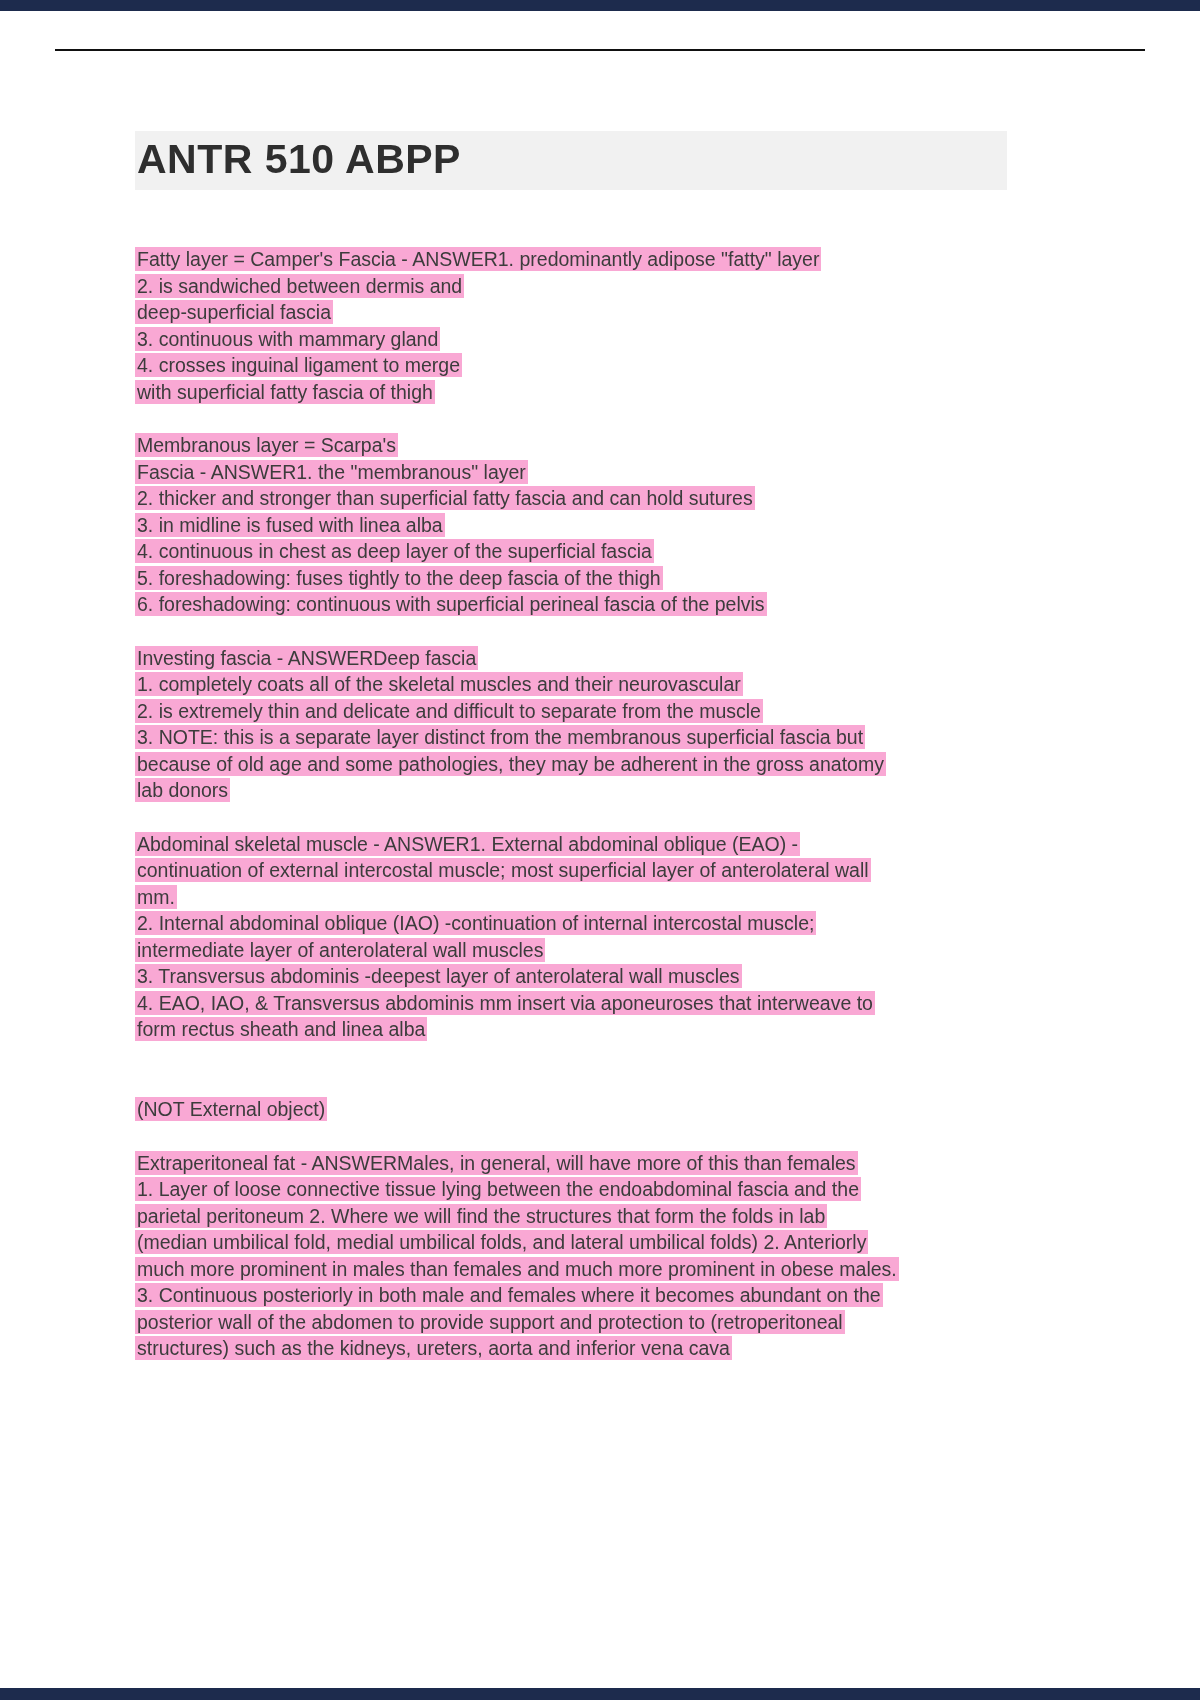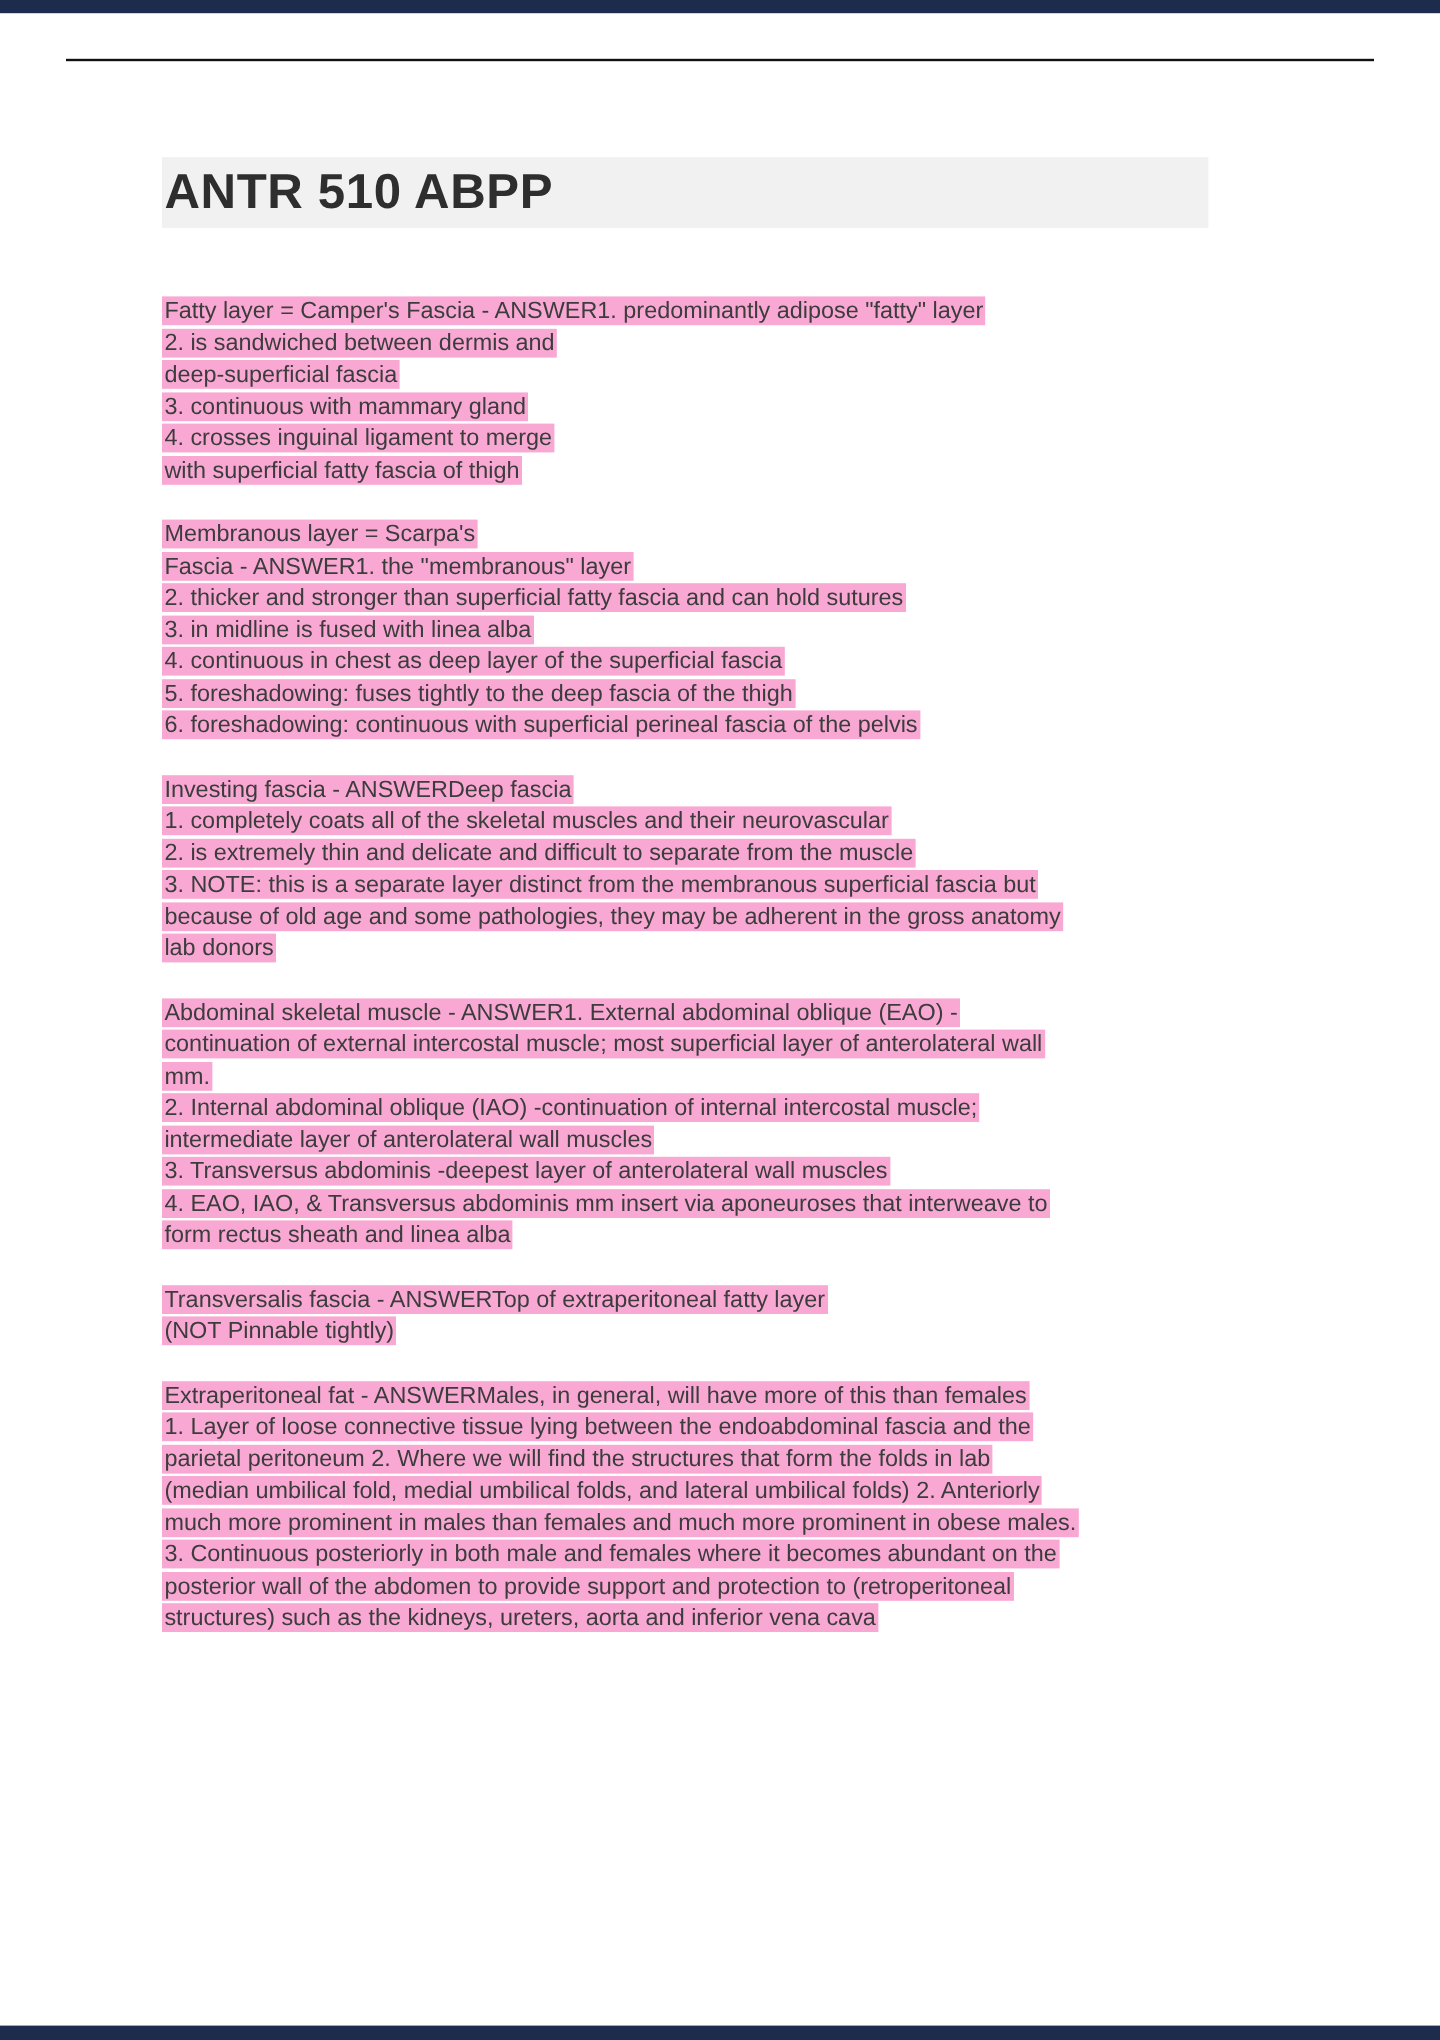--- a/index.html
+++ b/index.html
@@ -74,19 +74,19 @@
   <div class="top-bar"></div>
   <div class="top-rule"></div>
 
   <div class="content">
     <h1 class="doc-title">ANTR 510 ABPP</h1>
     <div id="paragraphs">
         <div class="para"><span class="hl">Fatty layer = Camper's Fascia - ANSWER1. predominantly adipose "fatty" layer</span><br><span class="hl">2. is sandwiched between dermis and</span><br><span class="hl">deep-superficial fascia</span><br><span class="hl">3. continuous with mammary gland</span><br><span class="hl">4. crosses inguinal ligament to merge</span><br><span class="hl">with superficial fatty fascia of thigh</span></div>
         <div class="para"><span class="hl">Membranous layer = Scarpa's</span><br><span class="hl">Fascia - ANSWER1. the "membranous" layer</span><br><span class="hl">2. thicker and stronger than superficial fatty fascia and can hold sutures</span><br><span class="hl">3. in midline is fused with linea alba</span><br><span class="hl">4. continuous in chest as deep layer of the superficial fascia</span><br><span class="hl">5. foreshadowing: fuses tightly to the deep fascia of the thigh</span><br><span class="hl">6. foreshadowing: continuous with superficial perineal fascia of the pelvis</span></div>
         <div class="para"><span class="hl">Investing fascia - ANSWERDeep fascia</span><br><span class="hl">1. completely coats all of the skeletal muscles and their neurovascular</span><br><span class="hl">2. is extremely thin and delicate and difficult to separate from the muscle</span><br><span class="hl">3. NOTE: this is a separate layer distinct from the membranous superficial fascia but</span><br><span class="hl">because of old age and some pathologies, they may be adherent in the gross anatomy</span><br><span class="hl">lab donors</span></div>
         <div class="para"><span class="hl">Abdominal skeletal muscle - ANSWER1. External abdominal oblique (EAO) -</span><br><span class="hl">continuation of external intercostal muscle; most superficial layer of anterolateral wall</span><br><span class="hl">mm.</span><br><span class="hl">2. Internal abdominal oblique (IAO) -continuation of internal intercostal muscle;</span><br><span class="hl">intermediate layer of anterolateral wall muscles</span><br><span class="hl">3. Transversus abdominis -deepest layer of anterolateral wall muscles</span><br><span class="hl">4. EAO, IAO, &amp; Transversus abdominis mm insert via aponeuroses that interweave to</span><br><span class="hl">form rectus sheath and linea alba</span></div>
-        <div class="para"><span class="hl">Transversalis fascia - ANSWERTop of extraperitoneal fatty layer</span><br><span class="hl">(NOT Pinnable tightly)</span></div>
+        <div class="para"><br><span class="hl">(NOT External object)</span></div>
         <div class="para"><span class="hl">Extraperitoneal fat - ANSWERMales, in general, will have more of this than females</span><br><span class="hl">1. Layer of loose connective tissue lying between the endoabdominal fascia and the</span><br><span class="hl">parietal peritoneum 2. Where we will find the structures that form the folds in lab</span><br><span class="hl">(median umbilical fold, medial umbilical folds, and lateral umbilical folds) 2. Anteriorly</span><br><span class="hl">much more prominent in males than females and much more prominent in obese males.</span><br><span class="hl">3. Continuous posteriorly in both male and females where it becomes abundant on the</span><br><span class="hl">posterior wall of the abdomen to provide support and protection to (retroperitoneal</span><br><span class="hl">structures) such as the kidneys, ureters, aorta and inferior vena cava</span></div>
       </div>
   </div>
 
   <div class="bottom-bar"></div>
 </div>
 
 </body></html>

